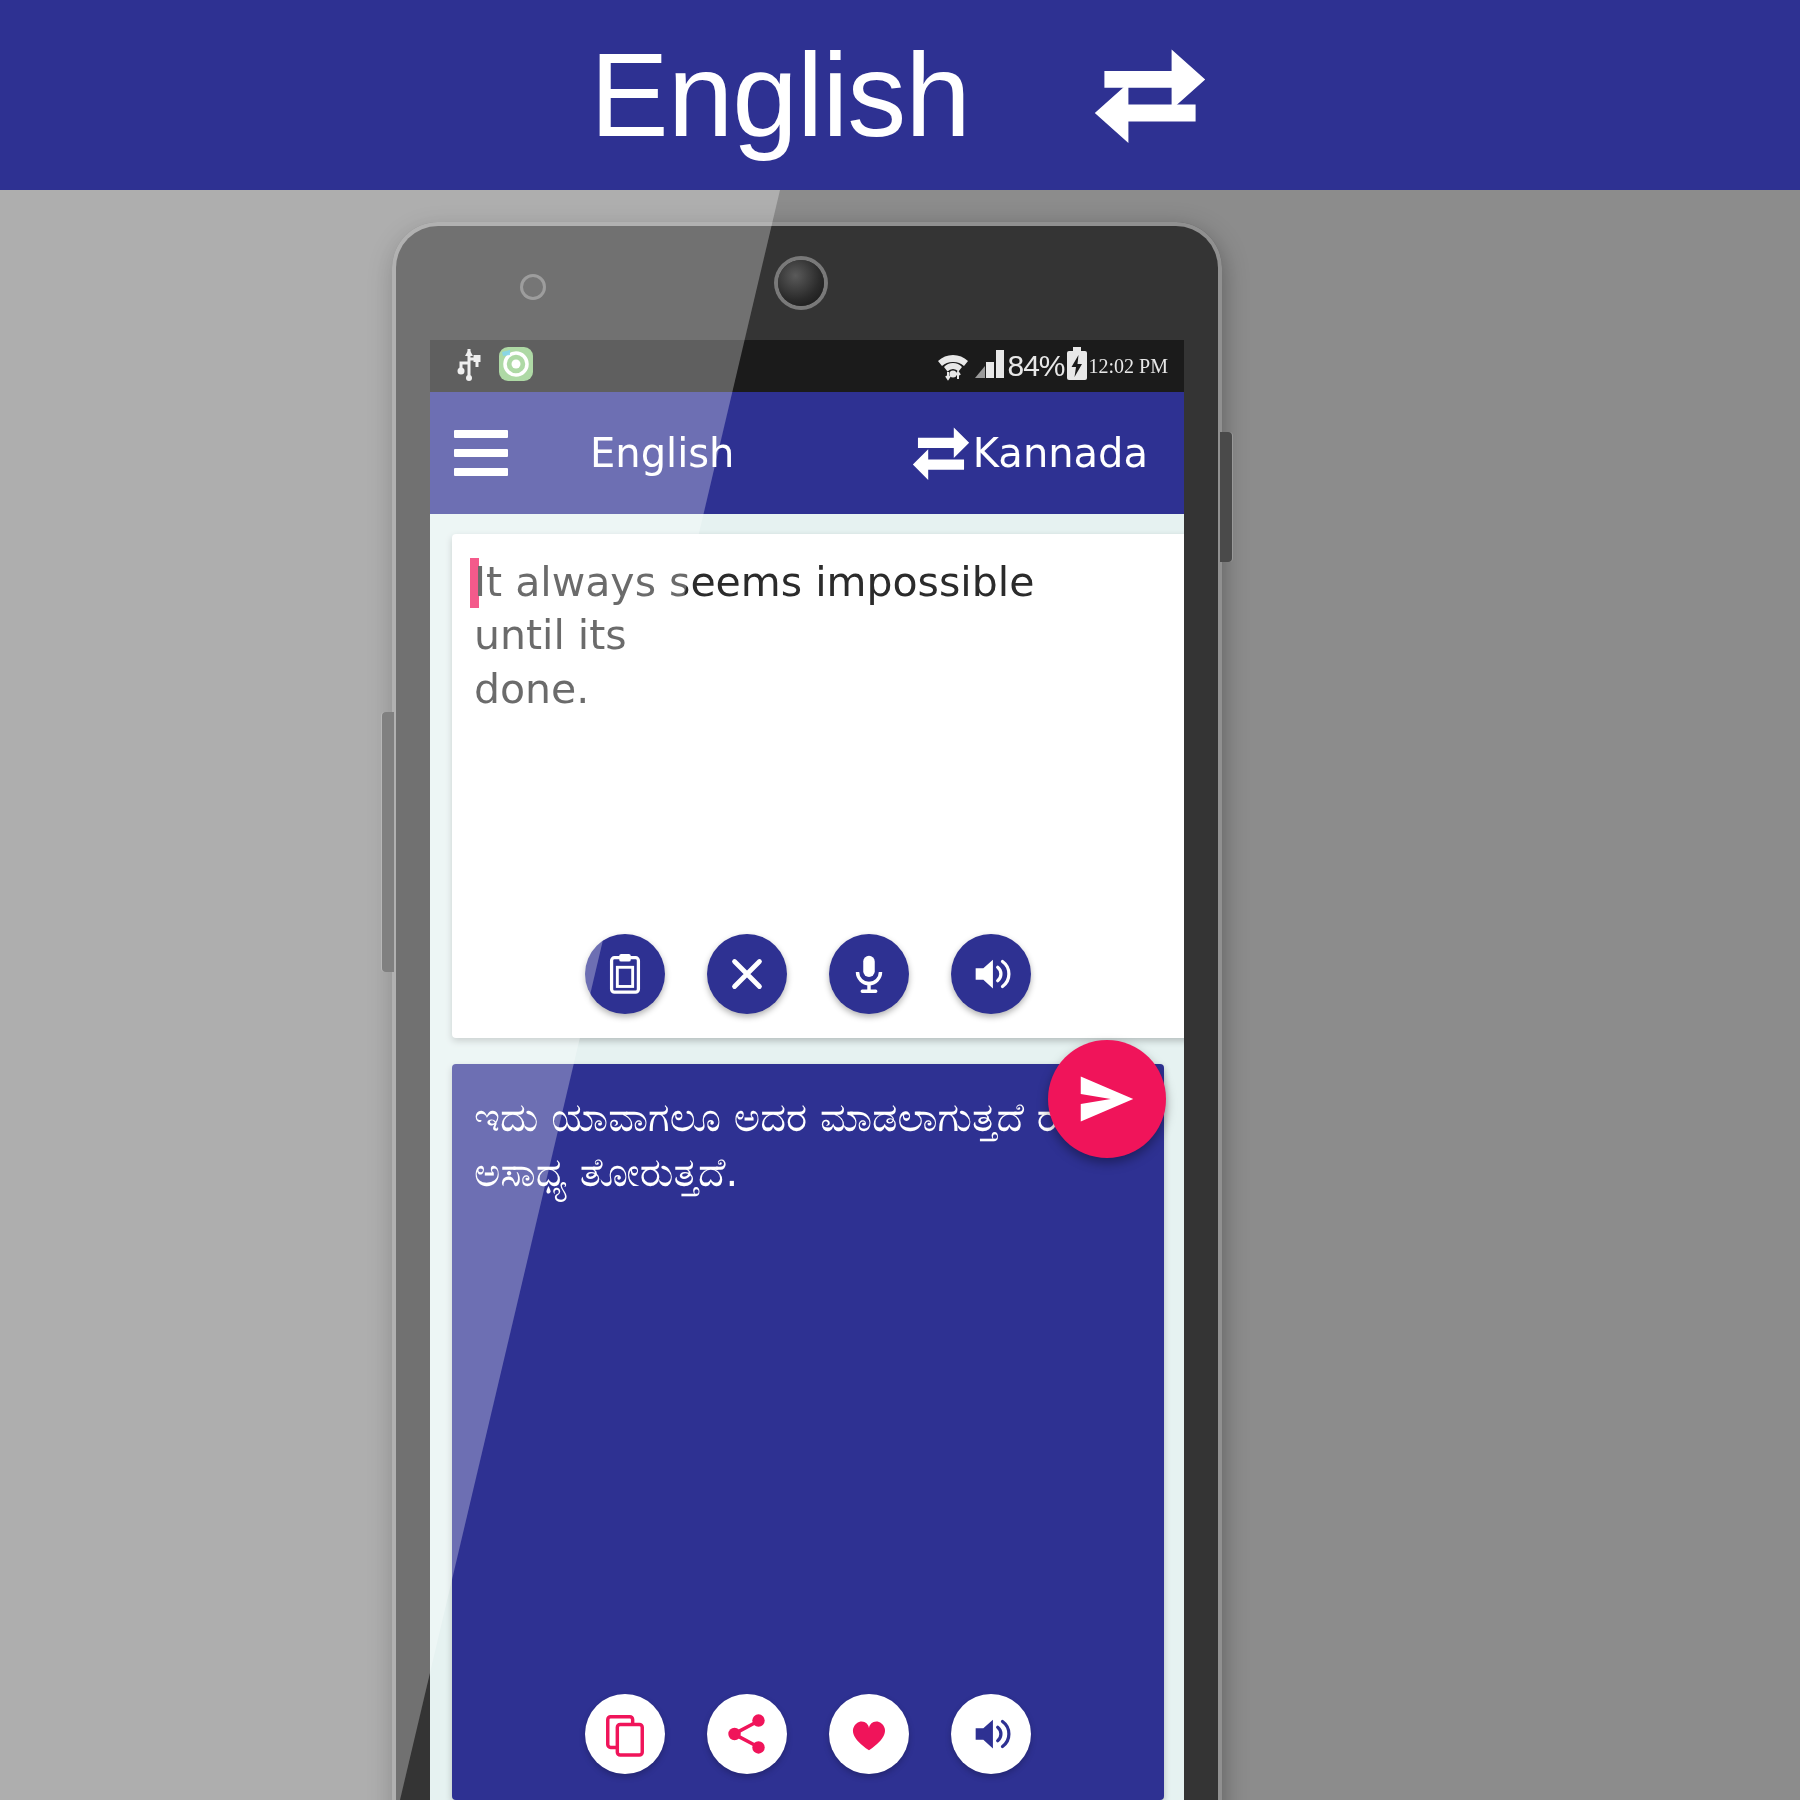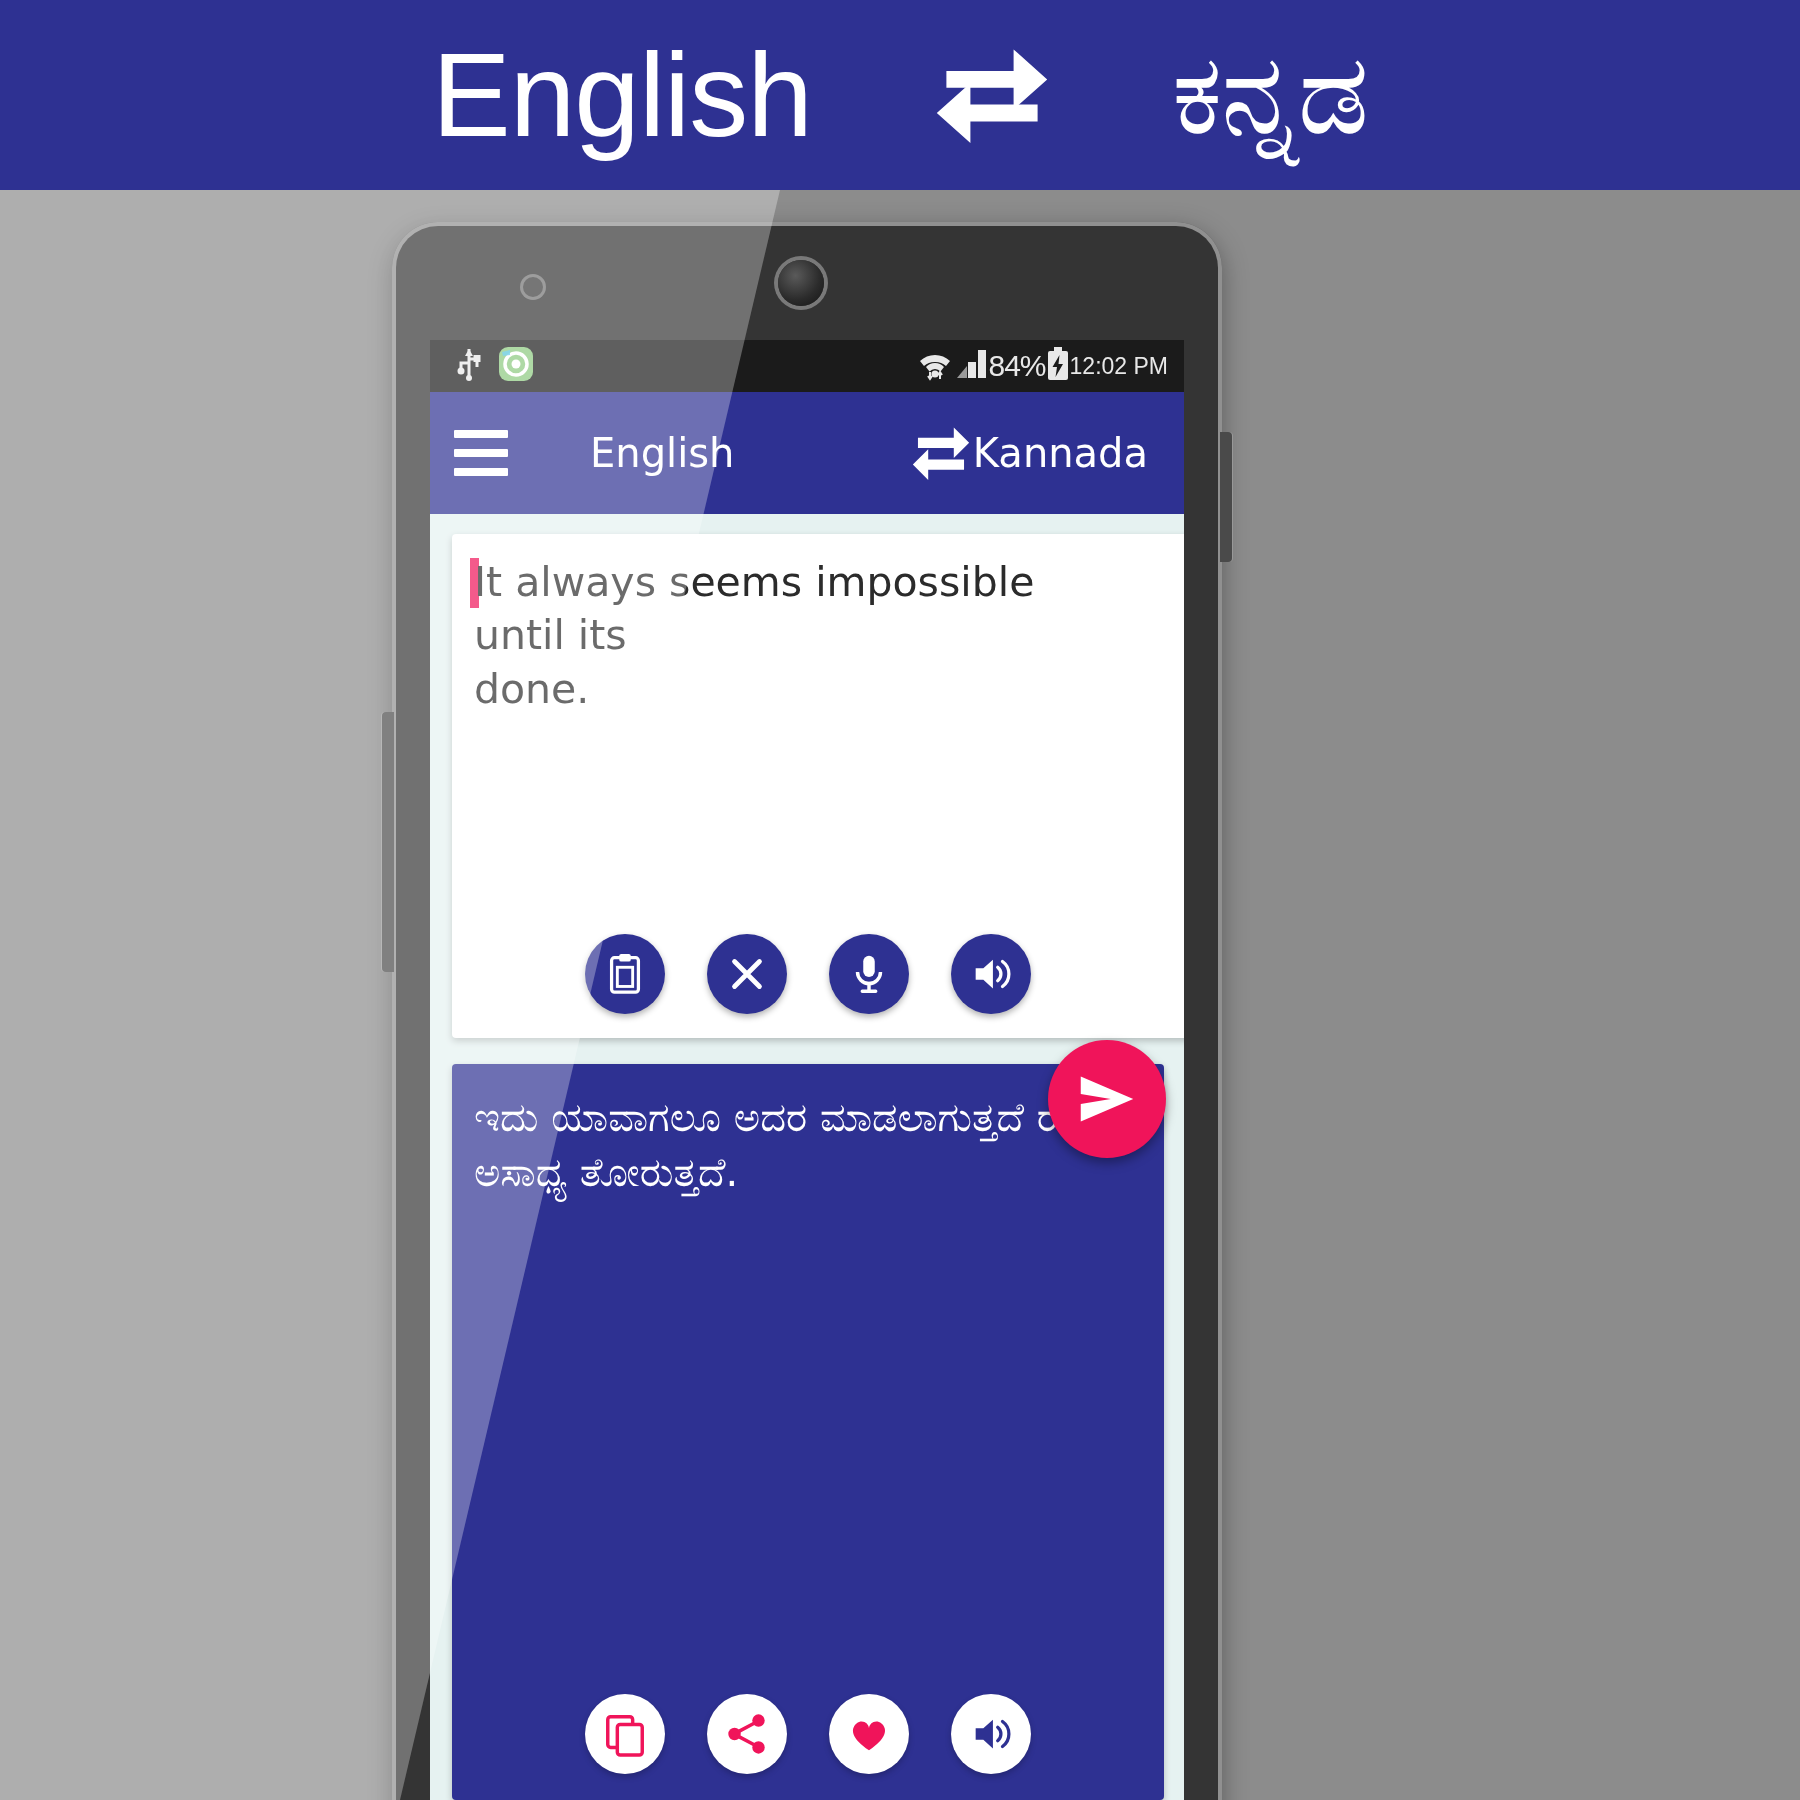--- a/index.html
+++ b/index.html
@@ -88,21 +88,21 @@
   #statusbar{
     position:absolute;left:0;top:0;width:754px;height:52px;
     background:#1b1b1b;
     display:flex;align-items:center;
     color:#e8e8e8;
   }
   #status-left{display:flex;align-items:center;gap:16px;margin-left:26px;}
   #status-right{display:flex;align-items:center;gap:0;margin-left:auto;margin-right:16px;}
   .sb-ico{display:block;}
   #status-battery-pct{font-size:30px;font-family:"Liberation Sans",sans-serif;letter-spacing:-1px;}
-  #status-time{font-size:23px;font-family:Liberation Sans, sans-serif;letter-spacing:0px;}
+  #status-time{font-size:20px;font-family:Liberation Serif, serif;letter-spacing:0px;}
 
   
   #toolbar{
     position:absolute;left:0;top:52px;width:754px;height:122px;
     background:#2e3192;
     display:flex;align-items:center;
   }
   #menu-button{
     width:74px;height:74px;margin-left:24px;
     display:flex;flex-direction:column;justify-content:center;gap:11px;
@@ -207,21 +207,20 @@
 
   <div id="banner-swap">
     <svg viewBox="0 0 100 100" aria-hidden="true">
 
       <path d="M12 30 L68 30 L68 12 L96 37 L68 62 L68 44 L12 44 Z" fill="#ffffff"></path>
 
       <path d="M88 58 L32 58 L32 40 L4 65 L32 90 L32 72 L88 72 Z" fill="#ffffff"></path>
     </svg>
   </div>
 
-  <div class="banner-word" id="banner-dst">ಕನ್ನಡ</div>
 </div>
 
 <div id="stage">
 
   <div id="phone">
     <div id="phone-bezel-hl"></div>
     <div id="btn-volume"></div>
     <div id="btn-power"></div>
     <div id="sensor-dot"></div>
     <div id="front-camera"></div>

